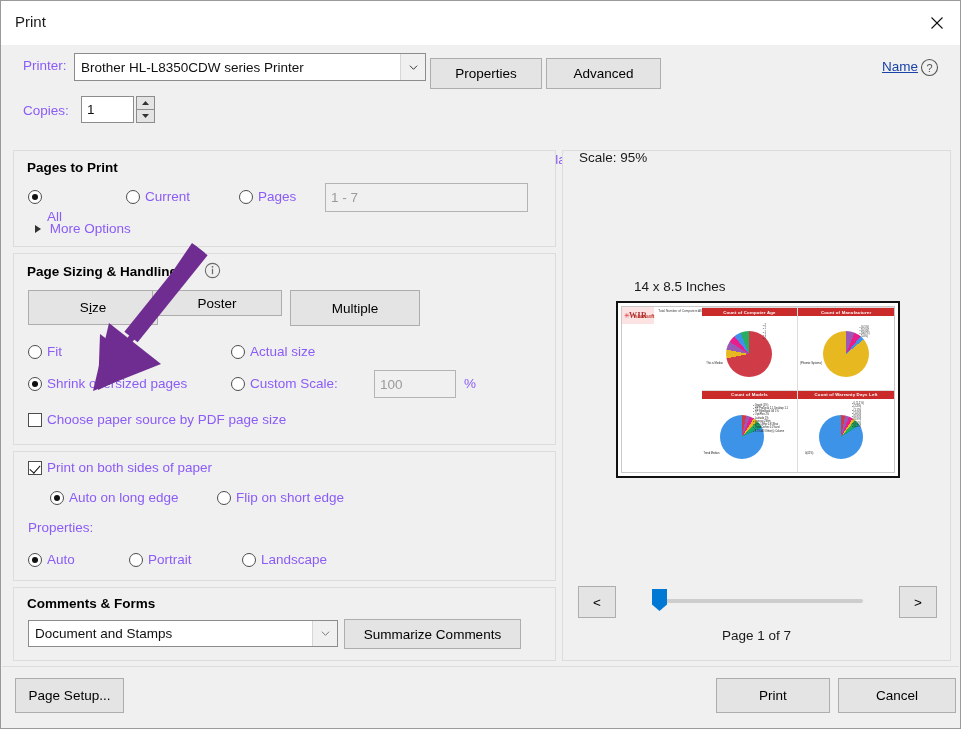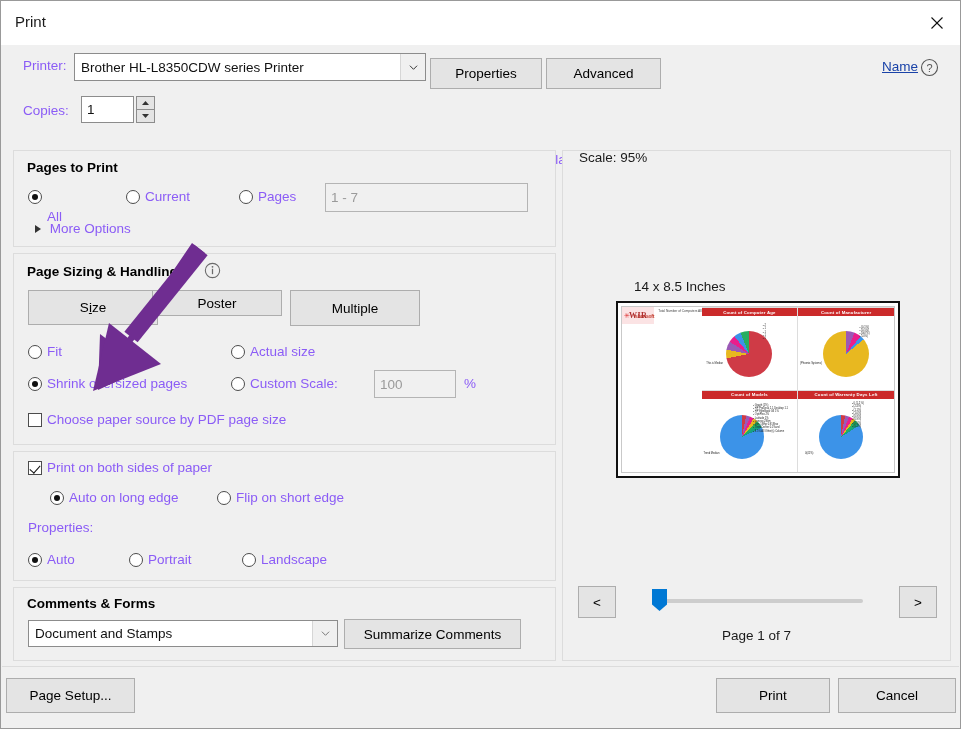--- a/index.html
+++ b/index.html
@@ -290,21 +290,21 @@
     </div>
 
     <div class="btn" style="left:15px;top:435px;width:38px;height:32px;">&lt;</div>
     <div class="slidertrack" style="left:92px;top:448px;width:208px;"></div>
     <div class="sliderthumb" style="left:89px;top:438px;clip-path:polygon(0 0,100% 0,100% 70%,50% 100%,0 70%);"></div>
     <div class="btn" style="left:336px;top:435px;width:38px;height:32px;">&gt;</div>
     <div class="pageof" style="left:0;right:0;top:477px;">Page 1 of 7</div>
   </div>
 
   <div class="bottombar">
-    <div class="btn" style="left:4px;top:11px;width:129px;height:35px;">Page Setup...</div>
+    <div class="btn" style="left:13px;top:11px;width:109px;height:35px;">Page Setup...</div>
     <div class="btn" style="left:714px;top:11px;width:114px;height:35px;">Print</div>
     <div class="btn" style="left:836px;top:11px;width:118px;height:35px;">Cancel</div>
   </div>
 
   <svg class="arrow" viewBox="0 0 961 729">
     <g>
       <path d="M 204,252 L 124,350 L 146,366 L 97,389 L 99,333 L 119,348 L 191,242 Z" fill="#6f2d91"></path>
       <path d="M 200,249 L 130,336" stroke="#6f2d91" stroke-width="17" stroke-linecap="butt"></path>
       <polygon points="92,390 108,322 160,363" fill="#6f2d91"></polygon>
     </g>

